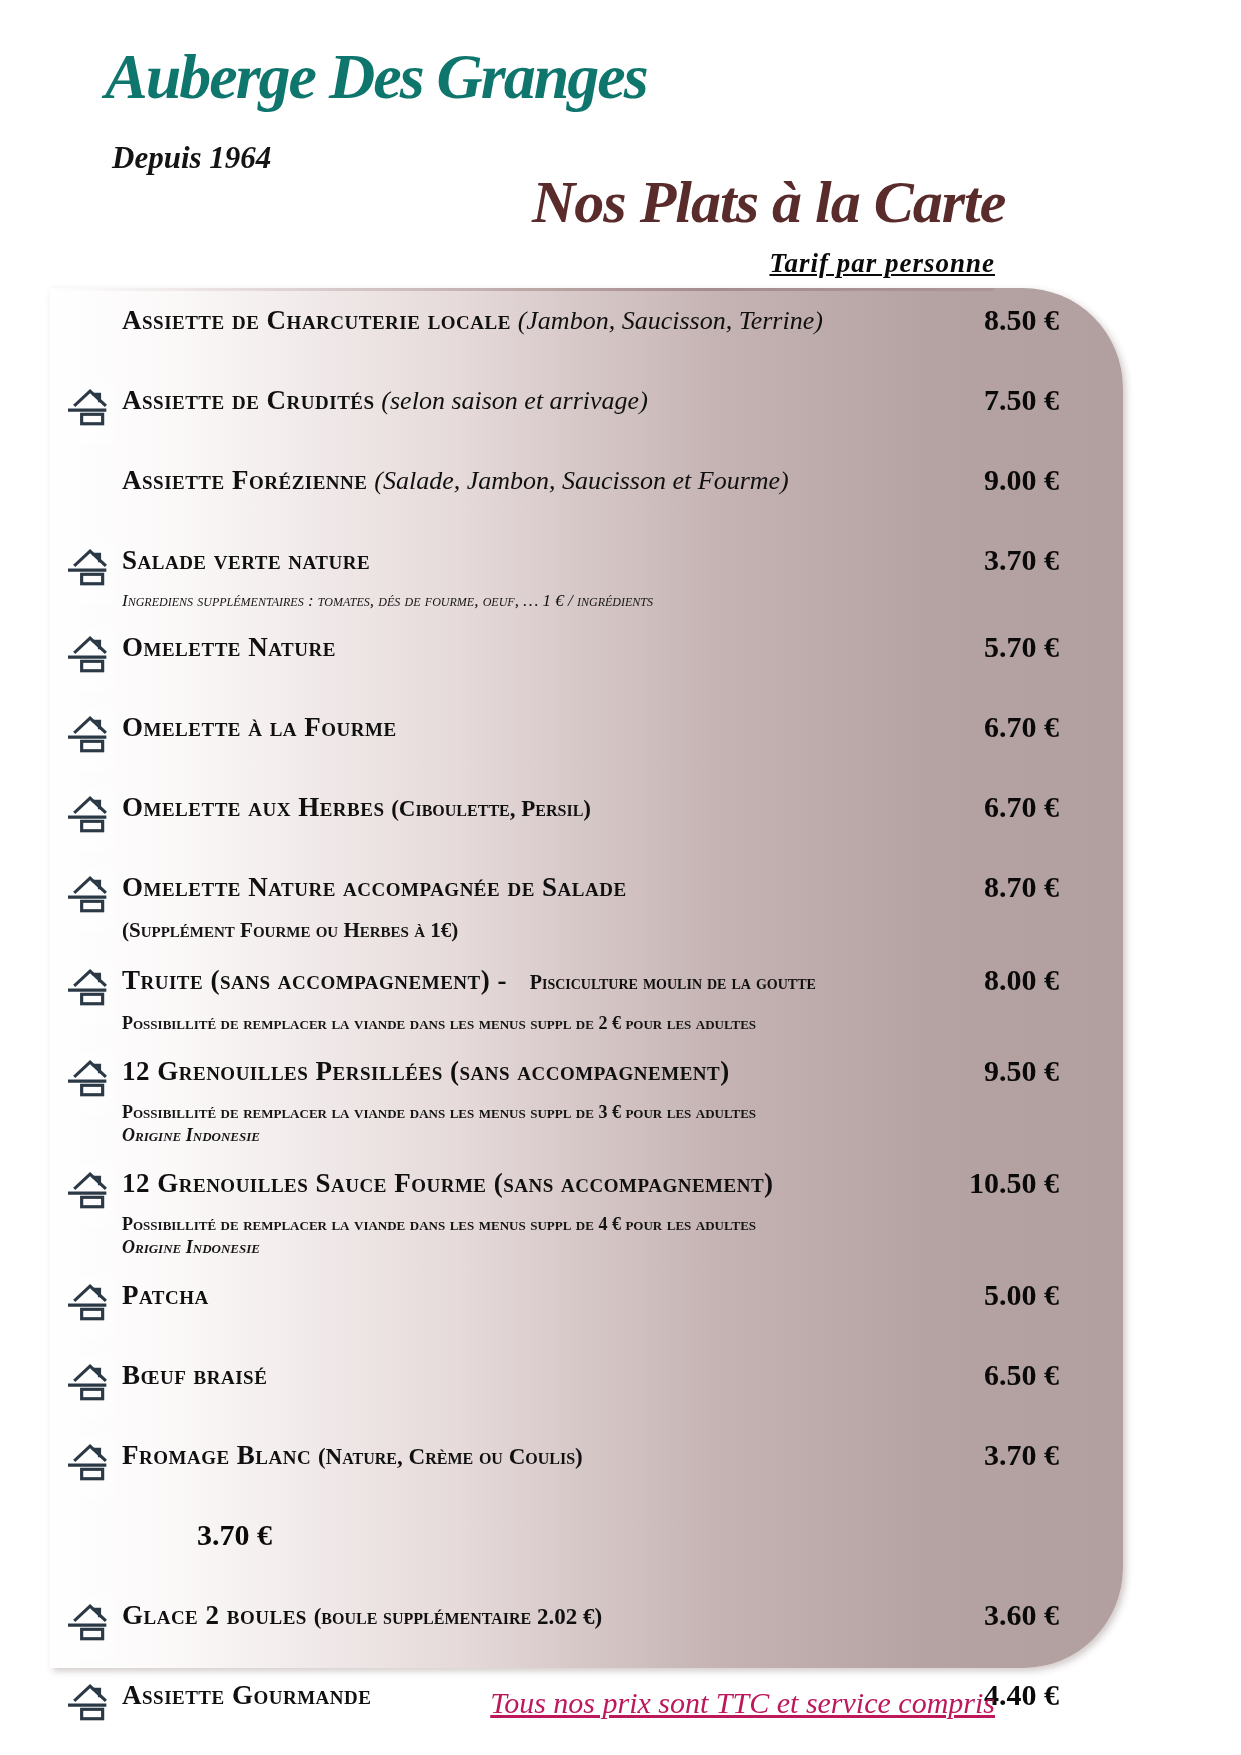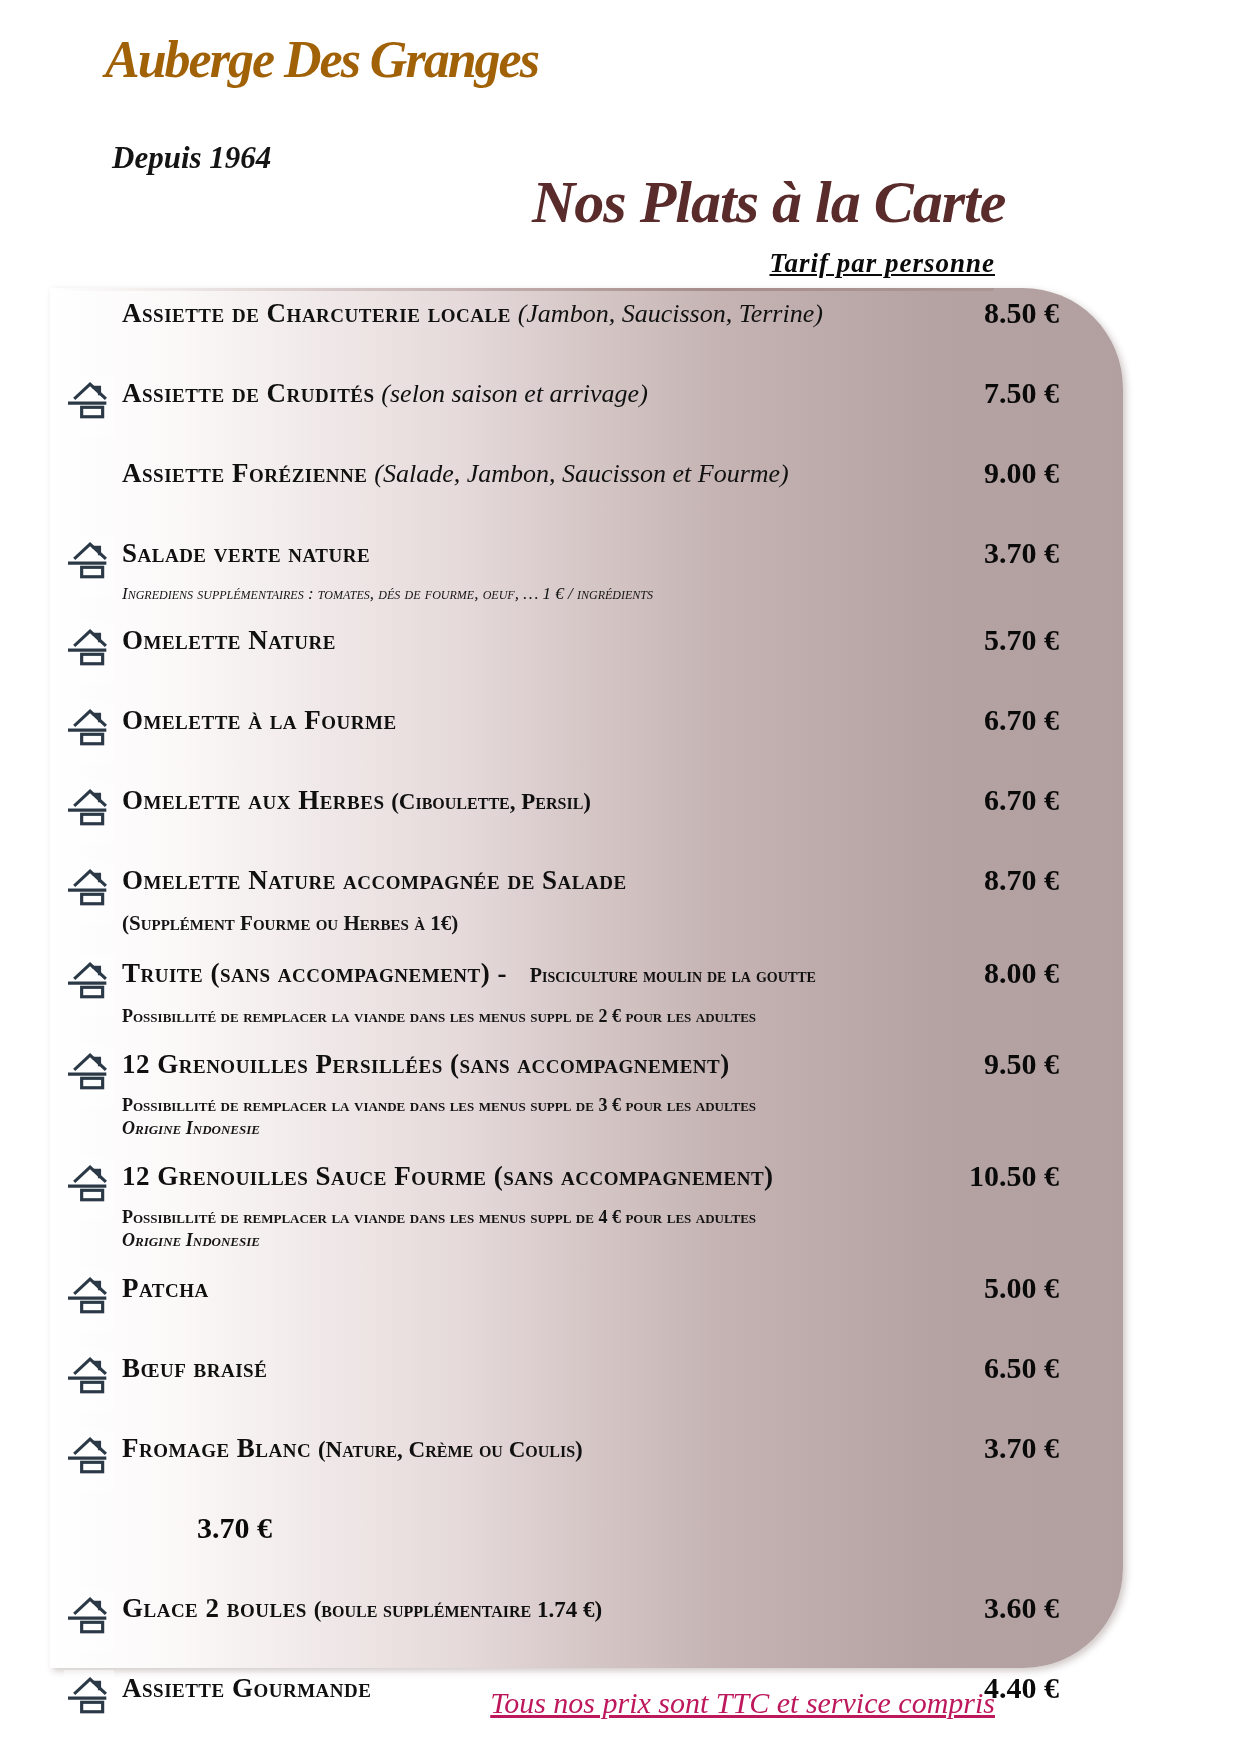--- a/index.html
+++ b/index.html
@@ -2,23 +2,23 @@
 <html><head>
 <meta charset="utf-8">
 <style>
   html,body{margin:0;padding:0;background:#ffffff;}
   .page{
     position:relative;width:1241px;height:1755px;background:#ffffff;
     font-family:"Liberation Serif", serif;overflow:hidden;
   }
   
   .title{
-    position:absolute;left:105px;top:30px;
-    font-size:52px;font-style:italic;font-weight:bold;
-    color:#a16207;letter-spacing:-2px;white-space:nowrap;
+    position:absolute;left:105px;top:40px;
+    font-size:64px;font-style:italic;font-weight:bold;
+    color:#0f766e;letter-spacing:-2px;white-space:nowrap;
   }
   .since{
     position:absolute;left:112px;top:140px;
     font-size:31px;font-style:italic;font-weight:bold;color:#141414;
   }
   .subtitle{
     position:absolute;left:532px;top:168px;
     font-size:60px;font-style:italic;font-weight:bold;
     color:#5a2b2b;letter-spacing:-1px;white-space:nowrap;
   }
@@ -26,21 +26,21 @@
     position:absolute;right:246px;top:248px;
     font-size:27px;font-style:italic;font-weight:bold;color:#0a0a0a;
     text-decoration:underline;letter-spacing:1px;
   }
   
   .panel{
     position:absolute;left:50px;top:288px;width:1073px;height:1380px;
     background:linear-gradient(90deg,#ffffff 0%,#fbf8f8 12%,#e6dada 38%,#c6b4b4 62%,#b5a2a2 82%,#b2a0a0 100%);
     border-radius:0 100px 100px 0;
     box-shadow:3px 3px 7px rgba(90,60,60,0.28);
-    padding-top:7px;box-sizing:border-box;
+    padding-top:14px;box-sizing:border-box;
   }
   .panel::before{
     content:"";position:absolute;left:0;top:0;width:88%;height:3px;
     background:linear-gradient(90deg,rgba(150,118,118,0) 0%,rgba(140,108,108,0.55) 70%,rgba(140,108,108,0.2) 100%);
   }
   
   .row{display:flex;align-items:flex-start;padding-left:8px;margin-bottom:18px;}
   .icon-cell{
     flex:0 0 50px;margin-left:6px;margin-right:8px;margin-top:0;
     height:62px;background:rgba(255,255,255,0.45);
@@ -380,21 +380,21 @@
       <svg width="42" height="44" viewBox="0 0 40 40" fill="none" stroke="#2b3947" stroke-width="3" stroke-linecap="square" stroke-linejoin="miter">
         <path d="M7 17 L21 4 L35 17"></path>
         <path d="M25 7 L30 7 L30 13"></path>
         <line x1="1" y1="22" x2="35" y2="22"></line>
         <rect x="13" y="26" width="20" height="9"></rect>
       </svg>
     </span>
     <div class="text-col">
       <div class="name-line">
         <span class="name">Glace 2 boules</span>
-        <span class="detail smallcaps"> (boule supplémentaire 1.74 €)</span>
+        <span class="detail smallcaps"> (boule supplémentaire 2.02 €)</span>
       </div>
 
     </div>
     <div class="price">3.60 €</div>
   </div>
 
   <div class="row">
     <span class="icon-cell">
       <svg width="42" height="44" viewBox="0 0 40 40" fill="none" stroke="#2b3947" stroke-width="3" stroke-linecap="square" stroke-linejoin="miter">
         <path d="M7 17 L21 4 L35 17"></path>

